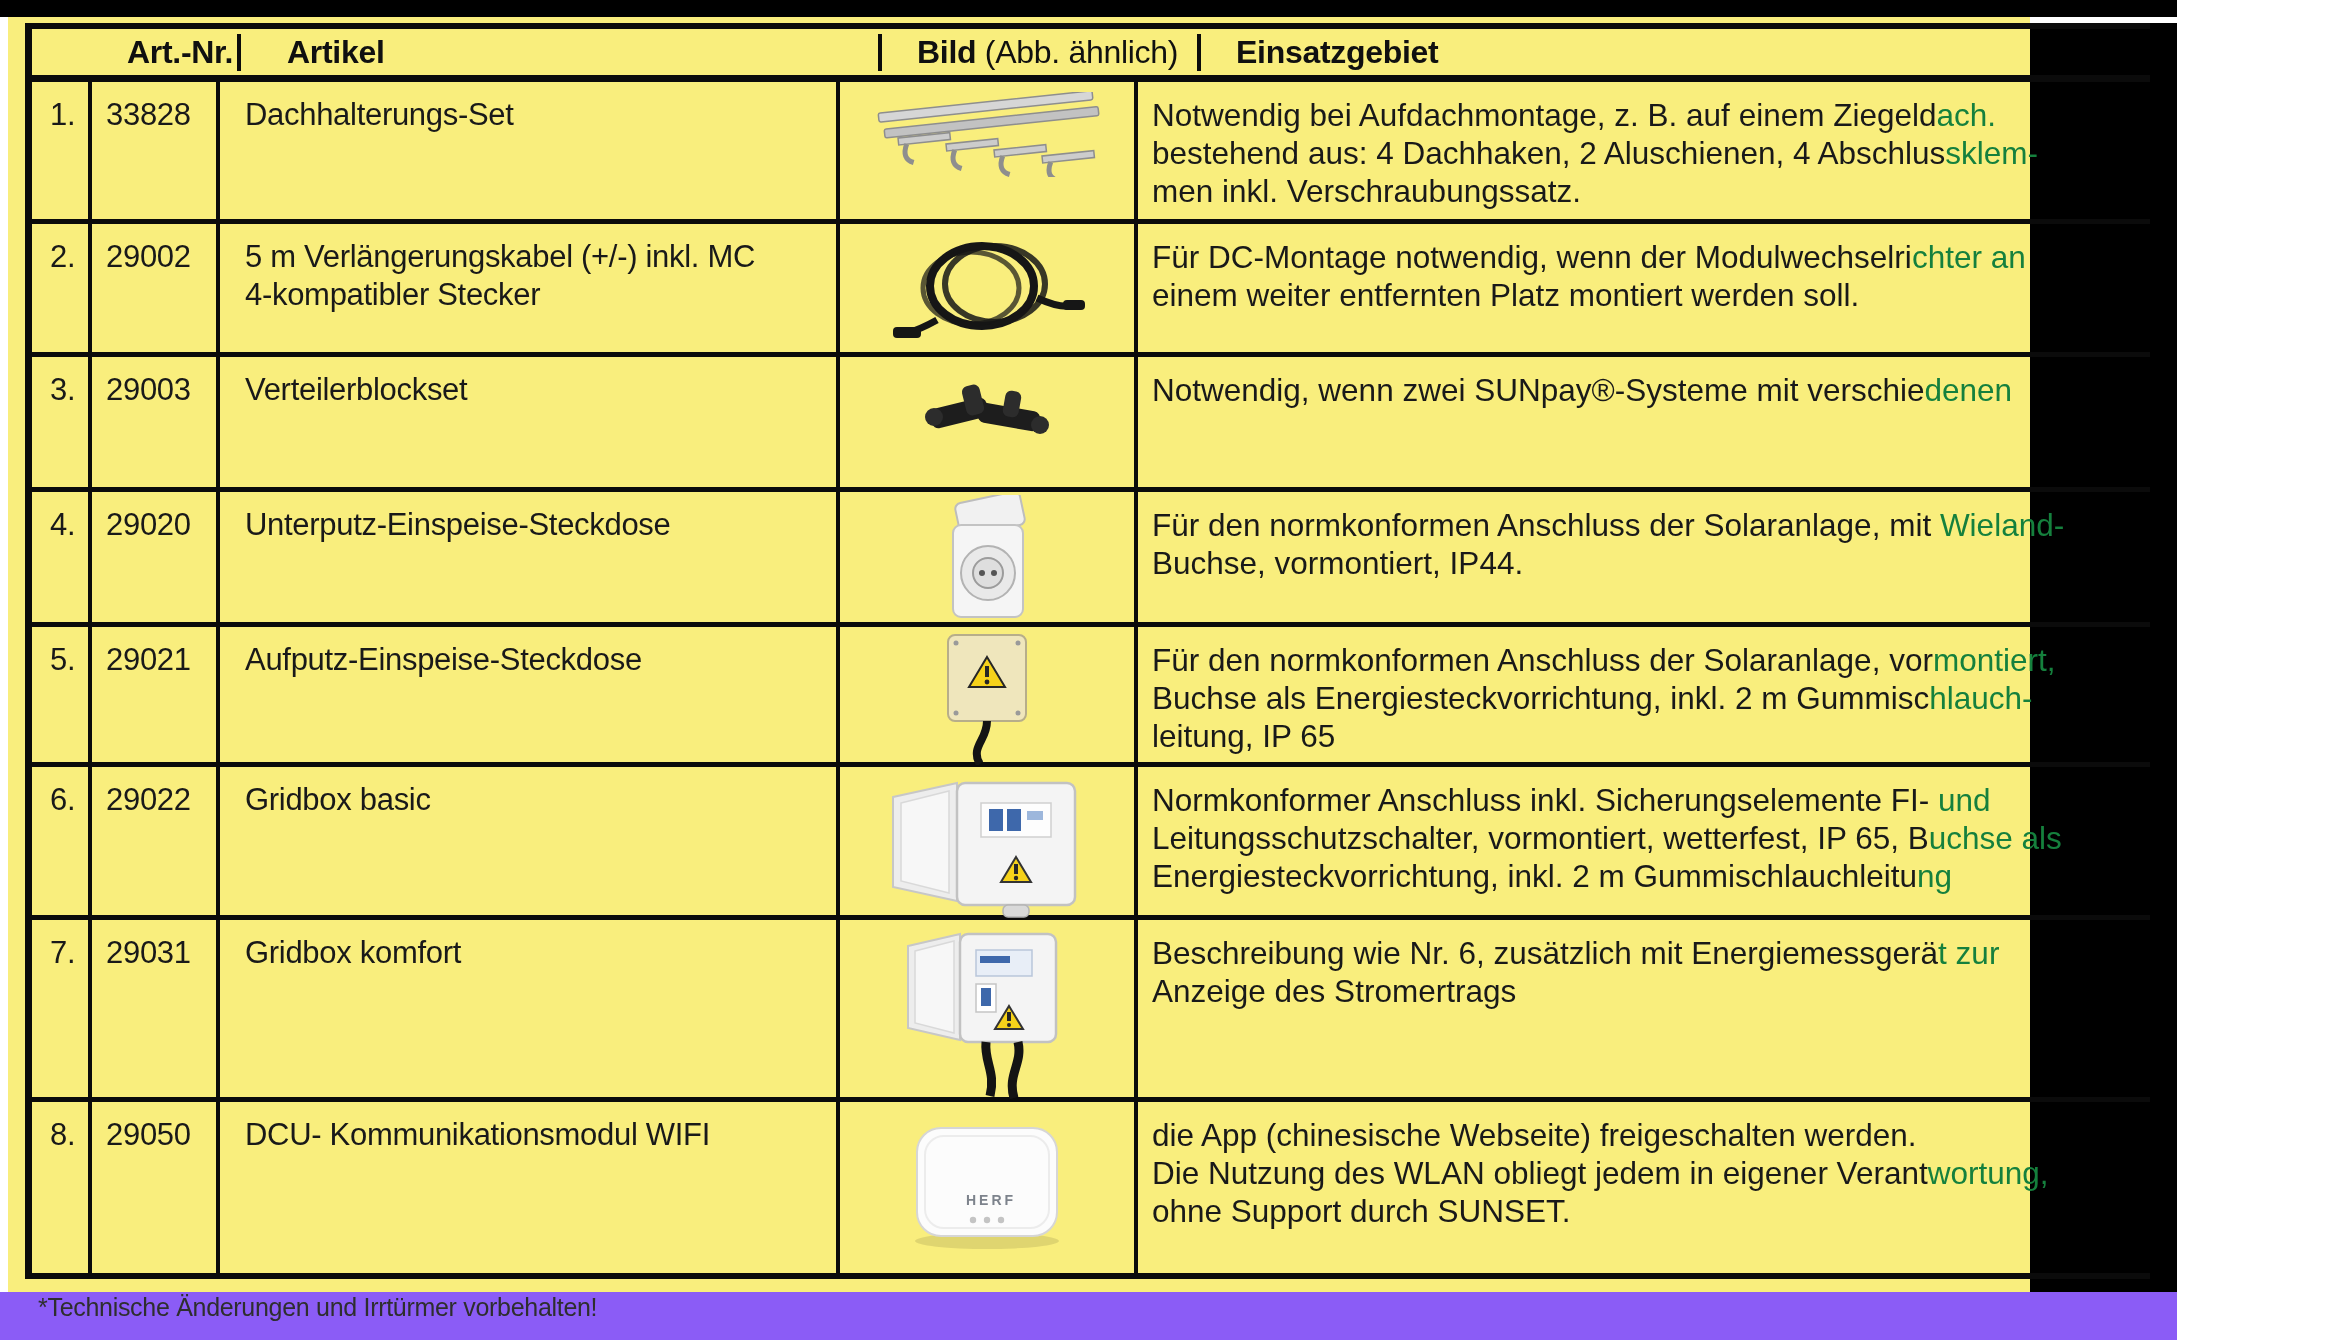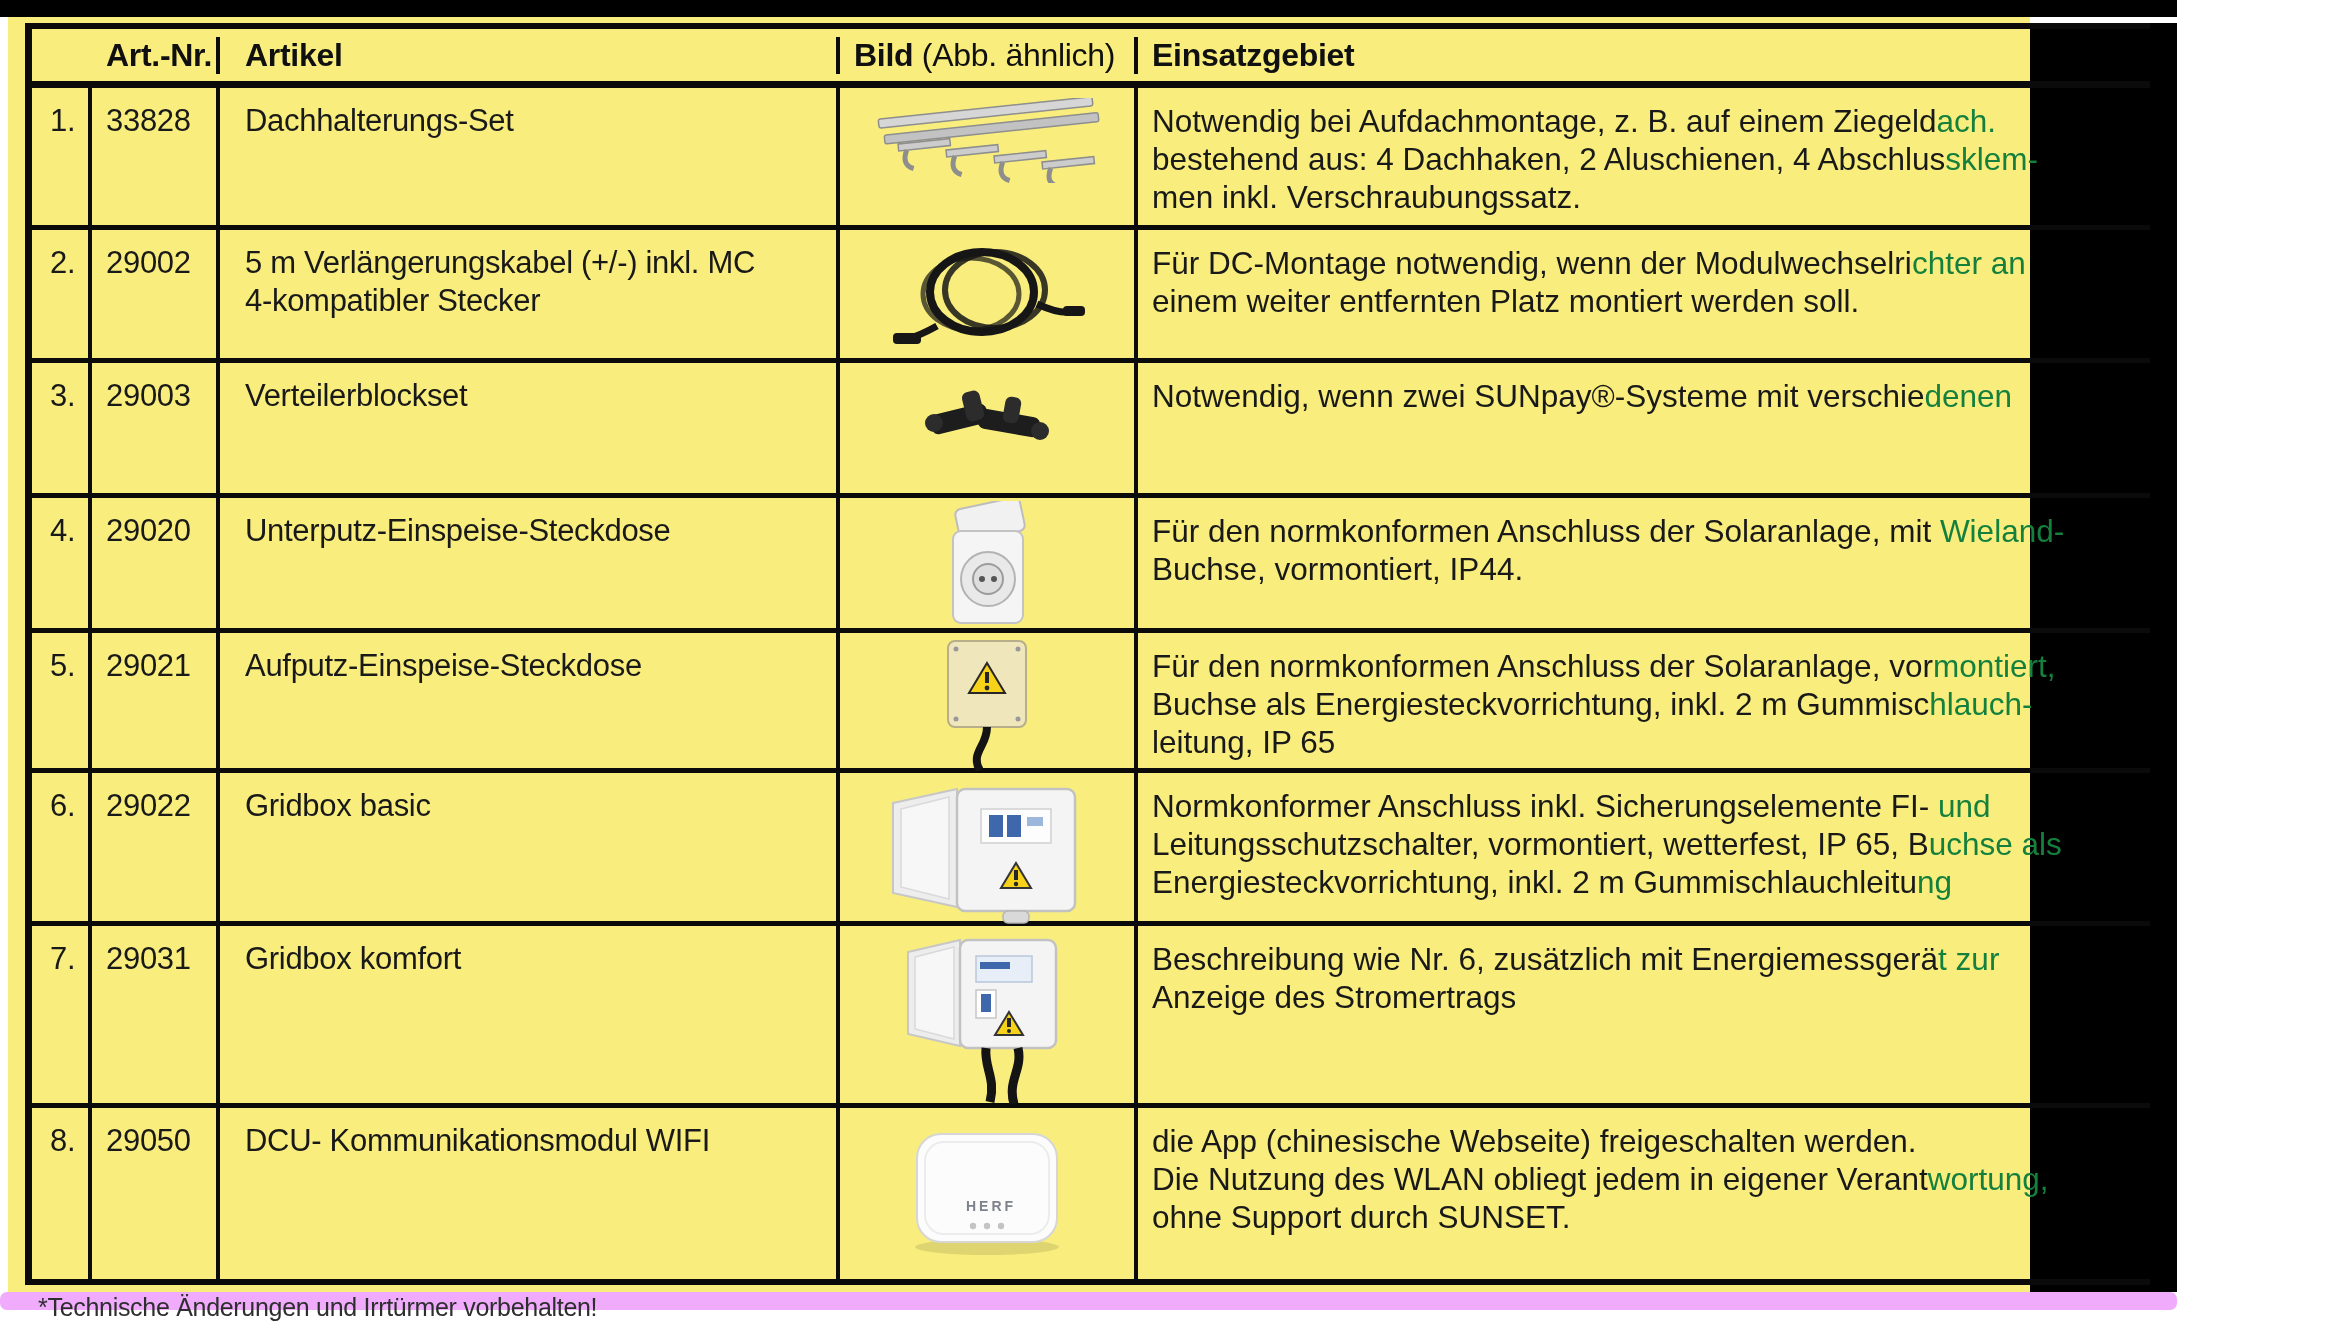--- a/index.html
+++ b/index.html
@@ -4,28 +4,28 @@
 <style>
   html,body{margin:0;padding:0;}
   body{
     width:2349px;height:1344px;background:#ffffff;position:relative;overflow:hidden;
     font-family:"Liberation Sans", sans-serif;
   }
   .yellow-page{position:absolute;left:8px;top:15px;width:2022px;height:1277px;background:#f9ee7d;}
   .top-bar{position:absolute;left:0;top:0;width:2177px;height:17px;background:#000;}
   .right-band{position:absolute;left:2030px;top:0;width:147px;height:1292px;background:#000;}
   .white-gap{position:absolute;left:2030px;top:17px;width:147px;height:6px;background:#fff;}
-  .bottom-bar{position:absolute;left:0;top:1292px;width:2177px;height:18px;background:#f0abfc;border-radius:7px;}
+  .bottom-bar{position:absolute;left:0;top:1292px;width:2177px;height:48px;background:#8b5cf6;}
   .footnote{position:absolute;left:38px;top:1px;color:#2e2e2e;font-size:25px;letter-spacing:-0.3px;white-space:nowrap;}
 
   .table{position:absolute;left:25px;top:23px;width:2125px;box-sizing:border-box;
          border-left:7px solid #0b0b0b;border-top:6px solid #0b0b0b;}
   .row{display:grid;grid-template-columns:60px 128px 620px 298px 1fr;
        box-sizing:border-box;border-bottom:5px solid #0b0b0b;}
-  .row.header{height:59px;border-bottom-width:7px;align-items:center;}
+  .row.header{height:53px;border-bottom-width:7px;align-items:center;gap:21px;}
   #rows .row:nth-of-type(1){height:142px;}
   #rows .row:nth-of-type(2){height:133px;}
   #rows .row:nth-of-type(3){height:135px;}
   #rows .row:nth-of-type(4){height:135px;}
   #rows .row:nth-of-type(5){height:140px;}
   #rows .row:nth-of-type(6){height:153px;}
   #rows .row:nth-of-type(7){height:182px;}
   #rows .row:nth-of-type(8){height:177px;border-bottom-width:6px;}
 
   .cell{box-sizing:border-box;position:relative;overflow:visible;}

